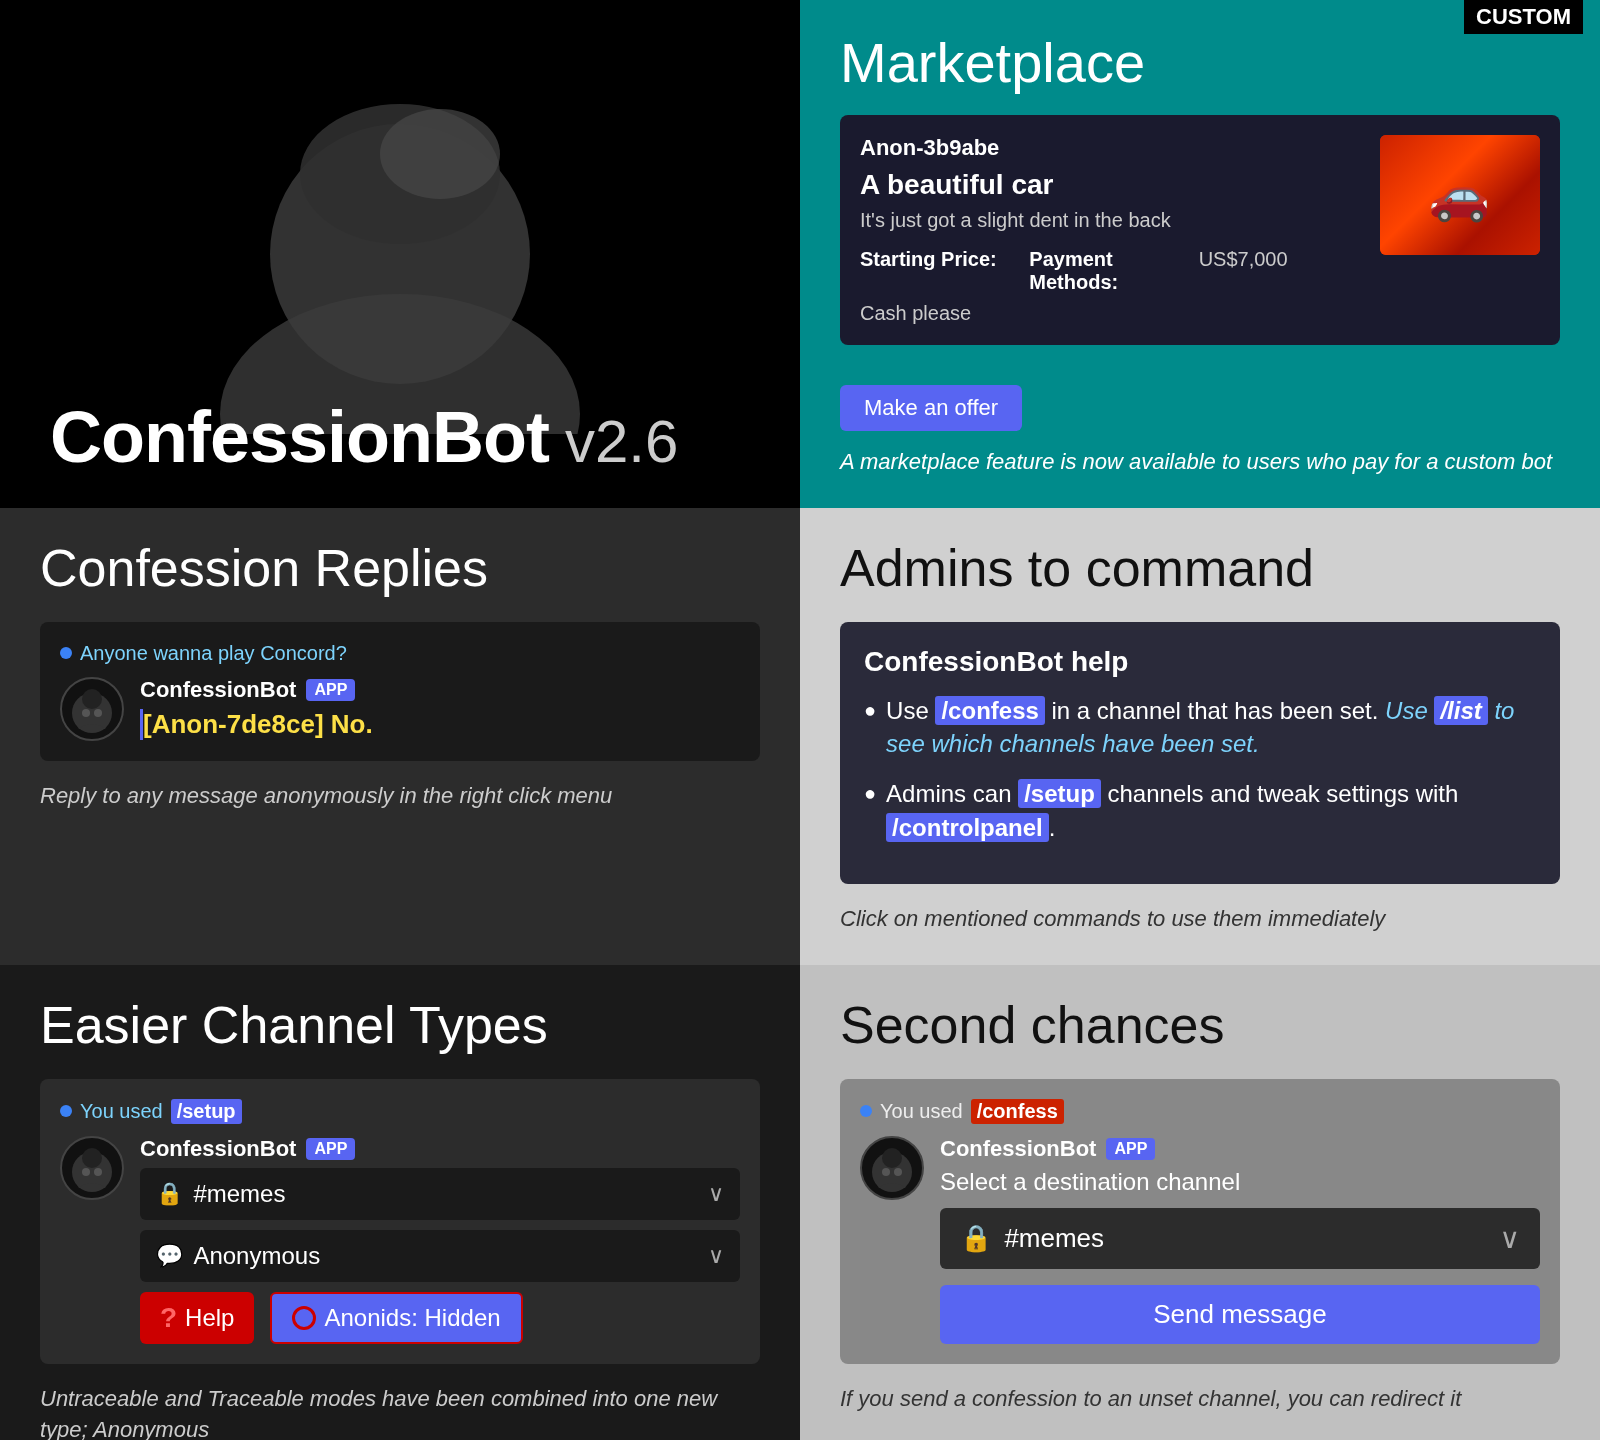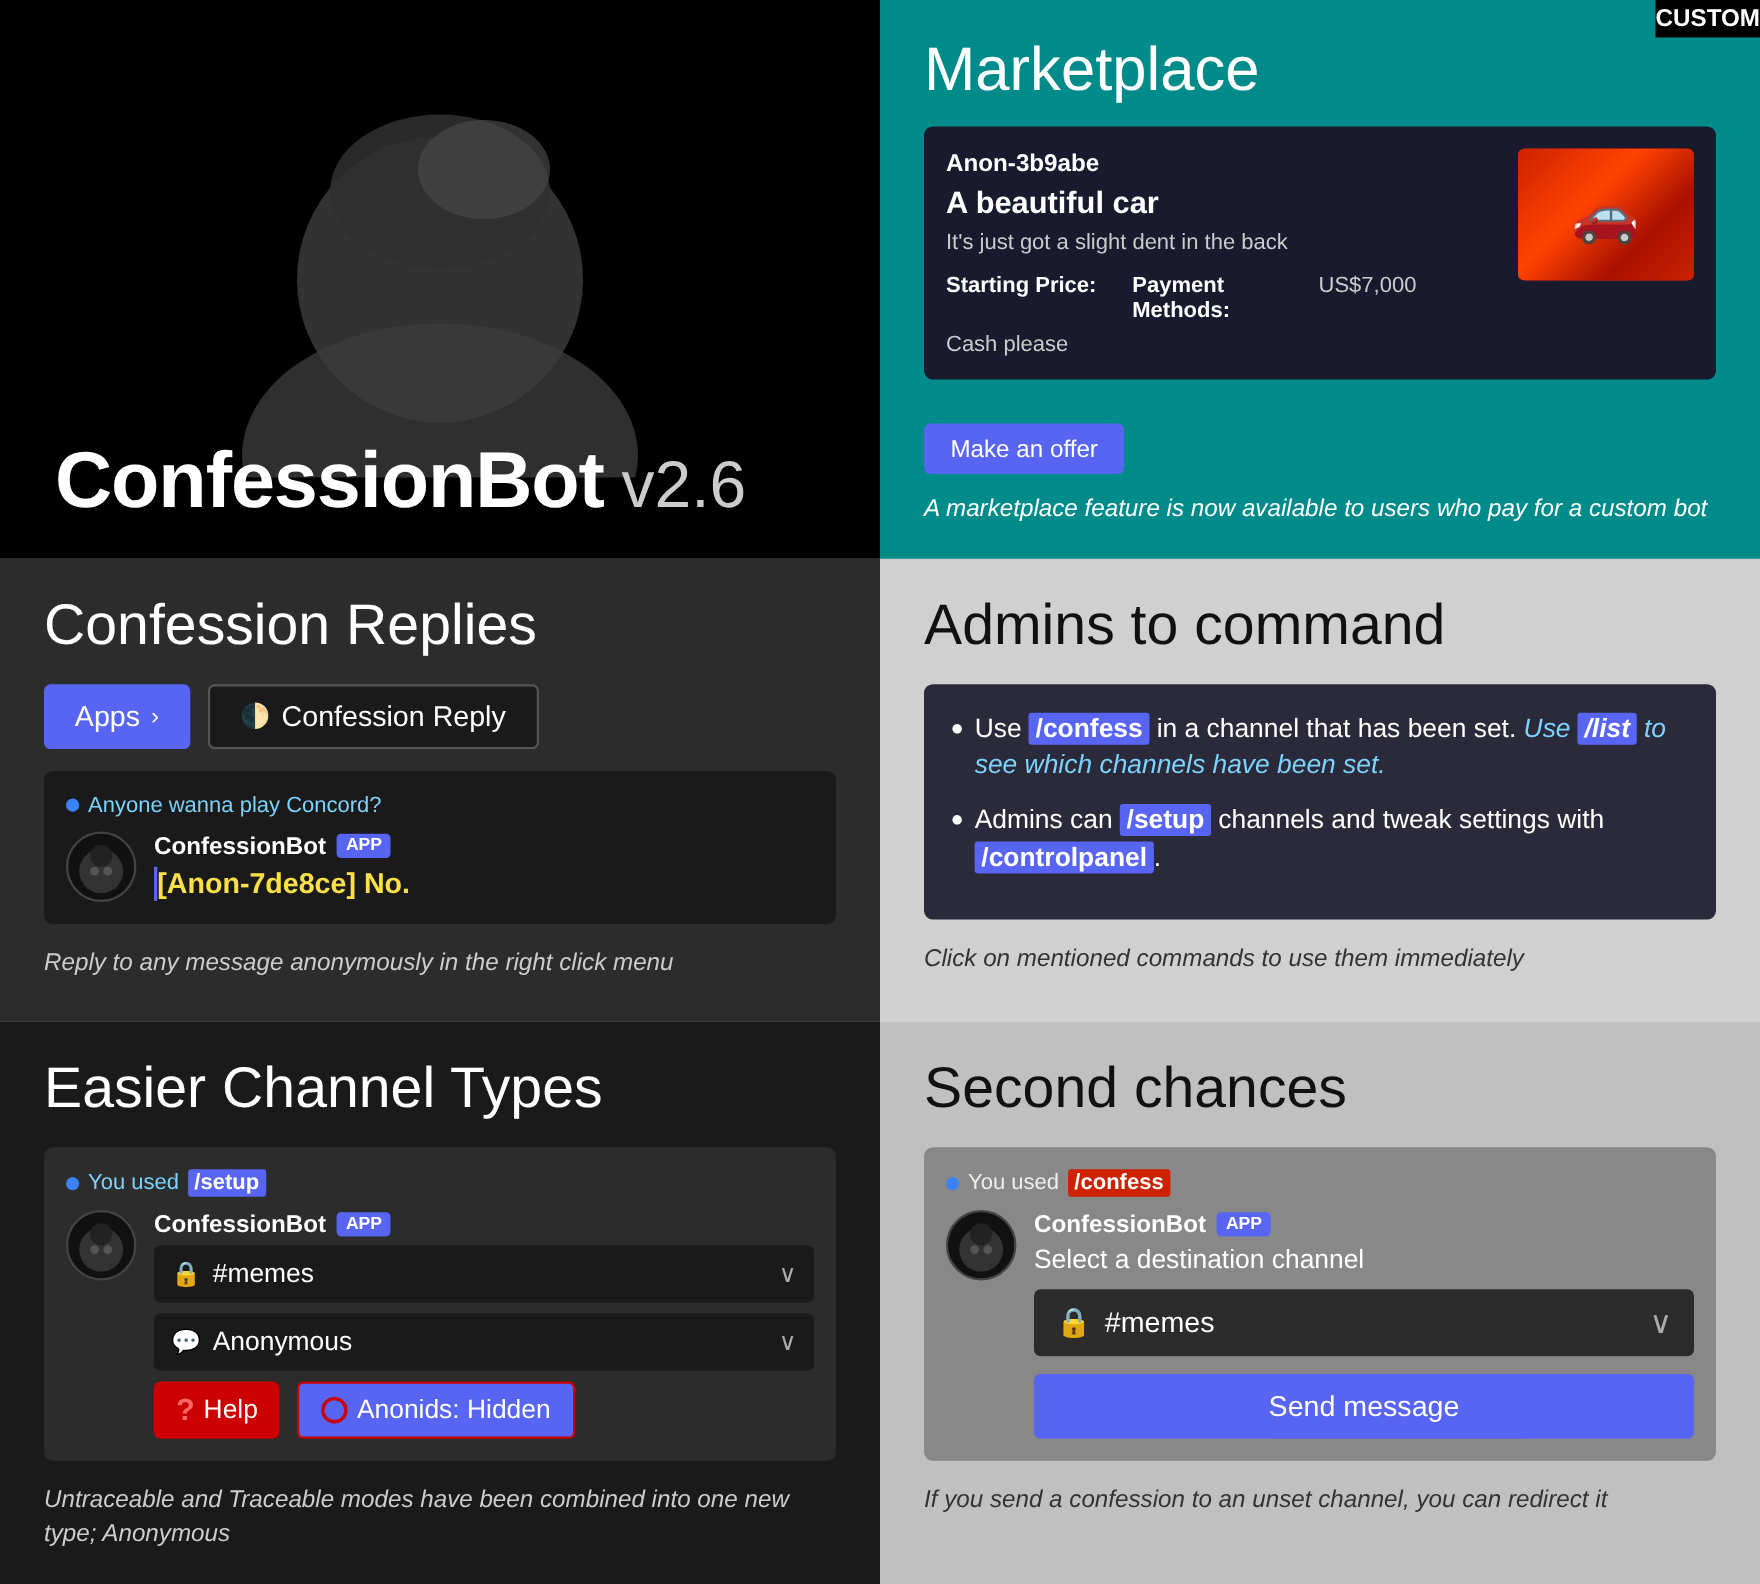--- a/index.html
+++ b/index.html
@@ -54,26 +54,26 @@
     
     .marketplace-section {
       background: #008B8B;
       grid-column: 2;
       grid-row: 1;
       position: relative;
       padding: 30px 40px;
     }
     .custom-badge {
       position: absolute;
-      top: 0; right: 0;
+      top: 0; right: 17px;
       background: #000;
       color: #fff;
       font-size: 22px;
       font-weight: 700;
-      padding: 4px 0;
+      padding: 4px 12px;
     }
     .marketplace-title {
       font-size: 56px;
       color: white;
       font-weight: 400;
       margin-bottom: 20px;
     }
     .marketplace-card {
       background: #1a1a2e;
       border-radius: 8px;
@@ -560,30 +560,20 @@
     <div class="marketplace-card-image">
       <div class="car-image-placeholder"></div>
     </div>
   </div>
   <button class="offer-button">Make an offer</button>
   <div class="marketplace-note">A marketplace feature is now available to users who pay for a custom bot</div>
 </div>
 
 <div class="confession-section">
   <div class="section-title">Confession Replies</div>
-  <div class="button-row">
-    <button class="btn-apps">
-      <span>Apps</span>
-      <span class="btn-apps-chevron">›</span>
-    </button>
-    <button class="btn-confession-reply">
-      <span style="font-size:22px;">🌓</span>
-      <span>Confession Reply</span>
-    </button>
-  </div>
   <div class="confession-chat-box">
     <div class="chat-notification">
       <span class="notif-dot"></span>
       <span>Anyone wanna play Concord?</span>
     </div>
     <div class="chat-message">
       <div class="discord-bot-avatar">
         <svg class="discord-bot-svg" viewBox="0 0 52 52">
           <circle cx="26" cy="30" r="20" fill="#333"></circle>
           <circle cx="26" cy="16" r="10" fill="#222"></circle>
@@ -600,20 +590,21 @@
         <div class="chat-text">[Anon-7de8ce] No.</div>
       </div>
     </div>
   </div>
   <div class="section-note">Reply to any message anonymously in the right click menu</div>
 </div>
 
 <div class="command-section">
   <div class="command-title">Admins to command</div>
   <div class="command-box">
+    <div class="command-box-title">ConfessionBot help</div>
     <div class="command-item">
       <span class="bullet">●</span>
       <span>
         <span class="cmd-white">Use </span><span class="cmd-highlight">/confess</span><span class="cmd-white"> in a channel that has been set. </span><span class="cmd-italic">Use </span><span class="cmd-highlight" style="font-style:italic;">/list</span><span class="cmd-italic"> to see which channels have been set.</span>
       </span>
     </div>
     <div class="command-item">
       <span class="bullet">●</span>
       <span>
         <span class="cmd-white">Admins can </span><span class="cmd-highlight">/setup</span><span class="cmd-white"> channels and tweak settings with </span><span class="cmd-highlight">/controlpanel</span><span class="cmd-white">.</span>

